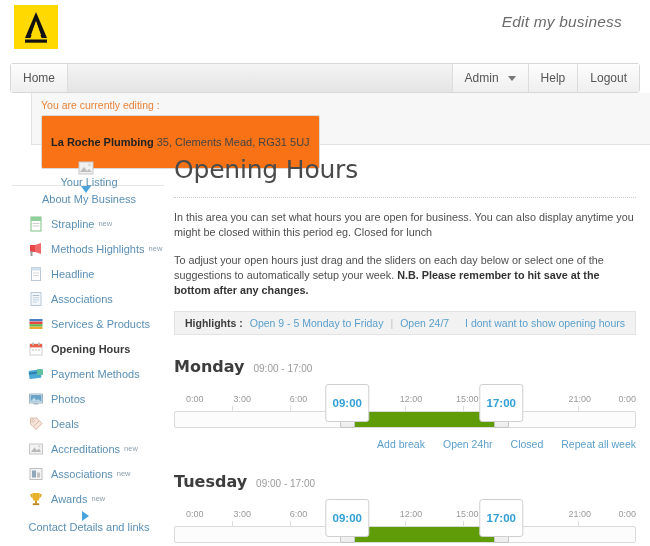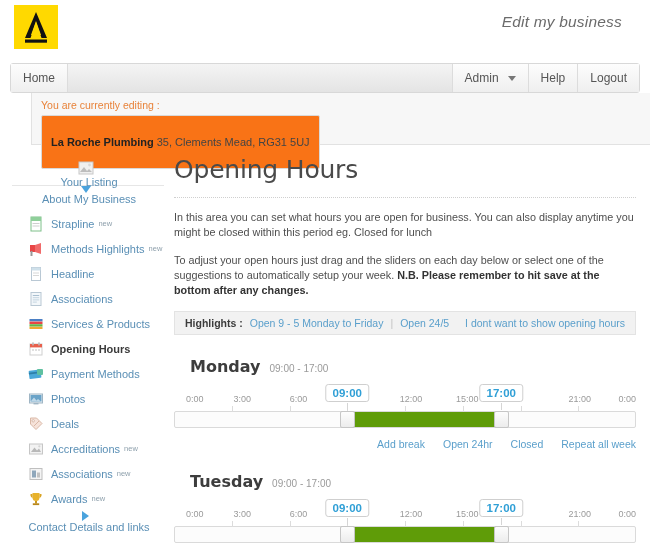--- a/index.html
+++ b/index.html
@@ -119,21 +119,20 @@
   .suggest-link { color: #5a9fcb; cursor: pointer; }
   .suggest-div { color: #c4c4c4; margin: 0 7px; }
   .suggest-right { position: absolute; right: 10px; color: #5a9fcb; cursor: pointer; }
 
   
   .day-block { margin-top: 22px; position: relative; }
   .day-head { display: flex; align-items: baseline; }
   .day-name {
     font-size: 16px; font-weight: 700; color: #3d3d3d;
     font-family: "DejaVu Sans", sans-serif;
-    margin-left: 16px;
   }
   .day-hours { font-size: 10px; color: #9a9a9a; margin-left: 9px; }
 
   .slider-area { position: relative; margin-top: 18px; height: 34px; }
   .tick-labels { position: relative; height: 14px; margin-left: 12px; }
   .tick-lab {
     position: absolute; font-size: 9px; color: #9a9a9a; top: 0;
     transform: translateX(-50%); white-space: nowrap;
   }
   .tick-lab.first { transform: none; left: 0 !important; }
@@ -153,21 +152,21 @@
   .handle {
     position: absolute; top: 0px; width: 15px; height: 17px;
     background: linear-gradient(to bottom, #fdfdfd, #ececec);
     border: 1px solid #c6c6c6; border-radius: 2px; cursor: ew-resize;
     z-index: 4;
   }
   .bubble {
     position: absolute; top: -27px; transform: translateX(-50%);
     background: #fff; border: 1px solid #cfcfcf; border-radius: 3px;
     font-size: 11.5px; font-weight: 700; color: #2f9fd6;
-    padding: 2px 6px; white-space: nowrap; z-index: 5;
+    padding: 12px 6px; white-space: nowrap; z-index: 5;
   }
   .bubble-stem {
     position: absolute; width: 1px; height: 7px; background: #d5d5d5;
     top: -8px; z-index: 3;
   }
 
   .day-actions {
     display: flex; justify-content: flex-end; gap: 18px;
     margin-top: 10px; font-size: 10.5px;
   }
@@ -355,21 +354,21 @@
     <h1 class="page-title">Opening Hours</h1>
     <div class="dotted-rule"></div>
 
     <p class="para">In this area you can set what hours you are open for business. You can also display anytime you might be closed within this period eg. Closed for lunch</p>
     <p class="para"><span>To adjust your open hours just drag and the sliders on each day below or select one of the suggestions to automatically setup your week. </span><b>N.B. Please remember to hit save at the bottom after any changes.</b></p>
 
     <div class="suggest-bar">
       <span class="suggest-title">Highlights :</span>
       <span class="suggest-link">Open 9 - 5 Monday to Friday</span>
       <span class="suggest-div">|</span>
-      <span class="suggest-link">Open 24/5</span>
+      <span class="suggest-link">Open 24/7</span>
       <span class="suggest-right">I dont want to show opening hours</span>
     </div>
 
     <div id="days-container">
         <div class="day-block">
           <div class="day-head">
             <span class="day-name">Monday</span>
             <span class="day-hours">09:00 - 17:00</span>
           </div>
           <div class="slider-area">

